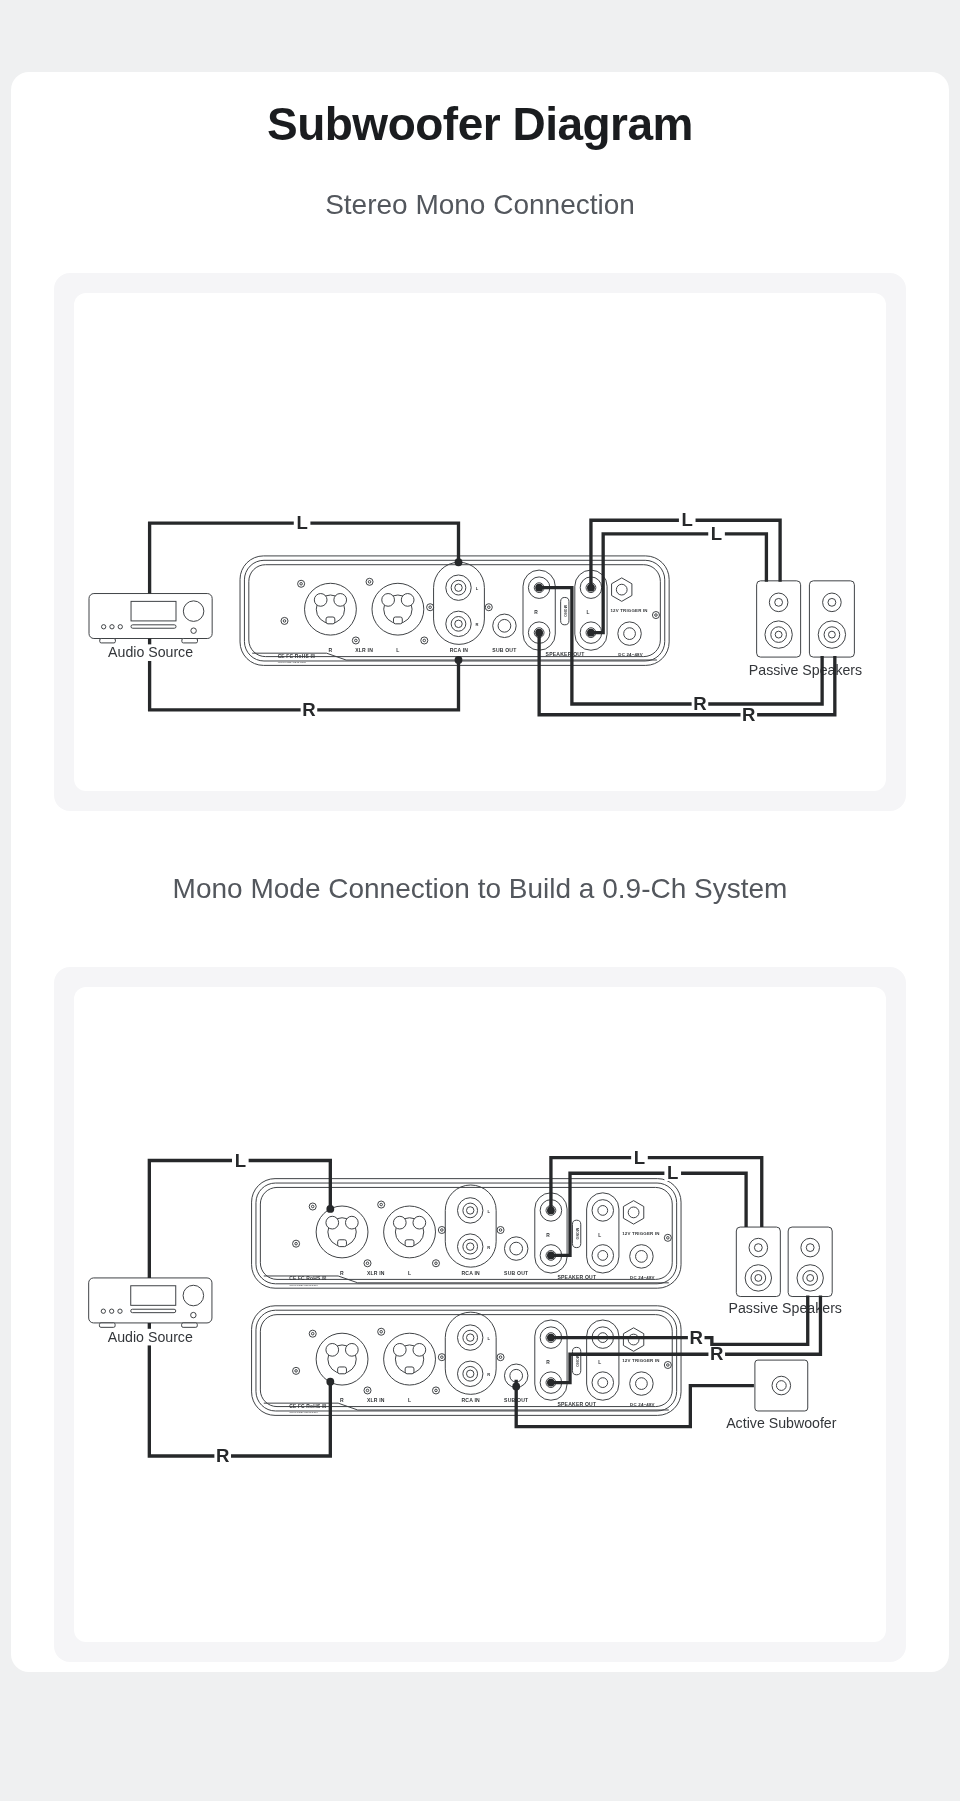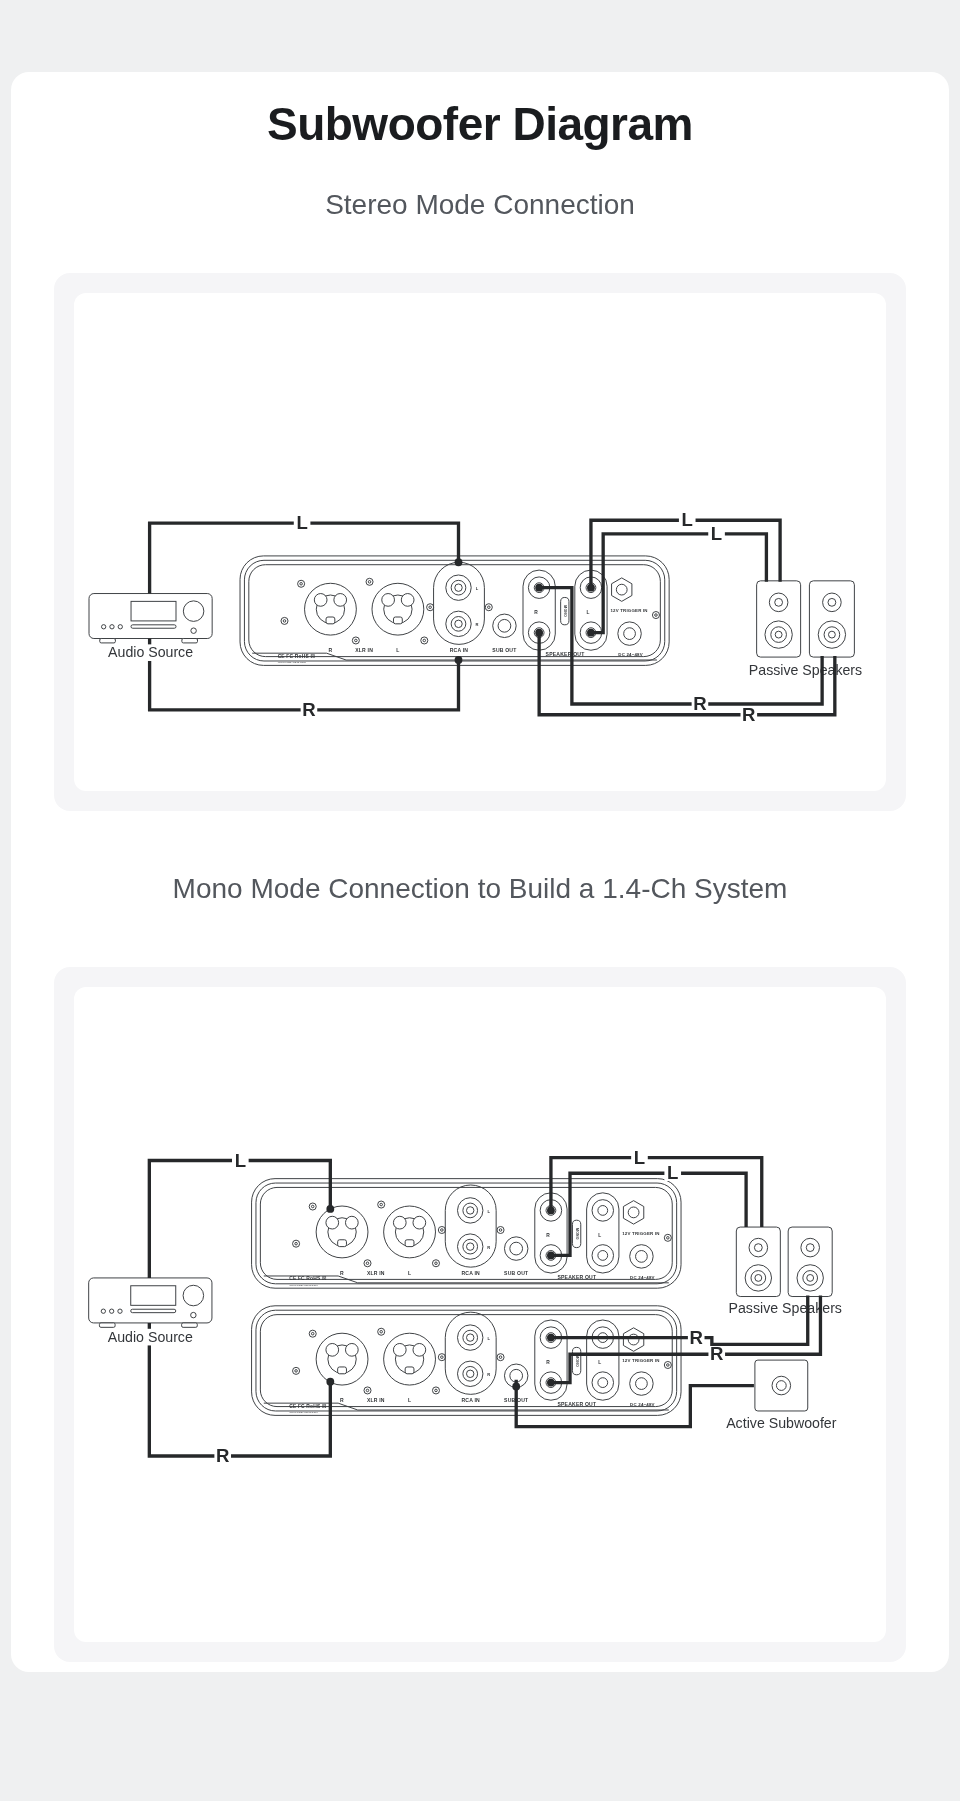--- a/index.html
+++ b/index.html
@@ -23,21 +23,21 @@
   .wlabel { font-weight:700; font-size:19px; fill:#26282a; text-anchor:middle; }
   .dlabel { font-size:14.5px; fill:#33363a; text-anchor:middle; }
 </style>
 </head>
 <body>
 
 <div class="frame">
   <div class="card">
 
     <h1 class="page-title">Subwoofer Diagram</h1>
-    <h2 class="section-heading">Stereo Mode Connection</h2>
+    <h2 class="section-heading">Stereo Mono Connection</h2>
 
     <div class="panel">
       <div class="inner">
         <svg width="812" height="391" viewBox="0 0 830 400" style="margin-top:107px">
 
           <defs>
             <g id="ampPanel">
               <rect class="art wf" x="1.5" y="1.5" width="439" height="112" rx="24" stroke-width="1.7"></rect>
               <rect class="art" x="6" y="6" width="430" height="103" rx="20"></rect>
               <rect class="art" x="10.5" y="10.5" width="421" height="94" rx="17"></rect>
@@ -205,21 +205,21 @@
             </g>
 
           <g>
             <rect class="lbg" x="33" y="250" width="90" height="17"></rect>
             <text class="dlabel" x="78" y="263">Audio Source</text>
           </g>
         </svg>
       </div>
     </div>
 
-    <h2 class="section-heading second">Mono Mode Connection to Build a 1.4-Ch System</h2>
+    <h2 class="section-heading second">Mono Mode Connection to Build a 0.9-Ch System</h2>
 
     <div class="panel second">
       <div class="inner">
         <svg width="812" height="509" viewBox="0 0 830 520" style="margin-top:146px">
 
           <use href="#ampPanel" x="180" y="45"></use>
           <use href="#ampPanel" x="180" y="175"></use>
 
           <g>
             <rect class="art wf" x="15" y="148" width="126" height="46" rx="5" stroke-width="1.5"></rect>

